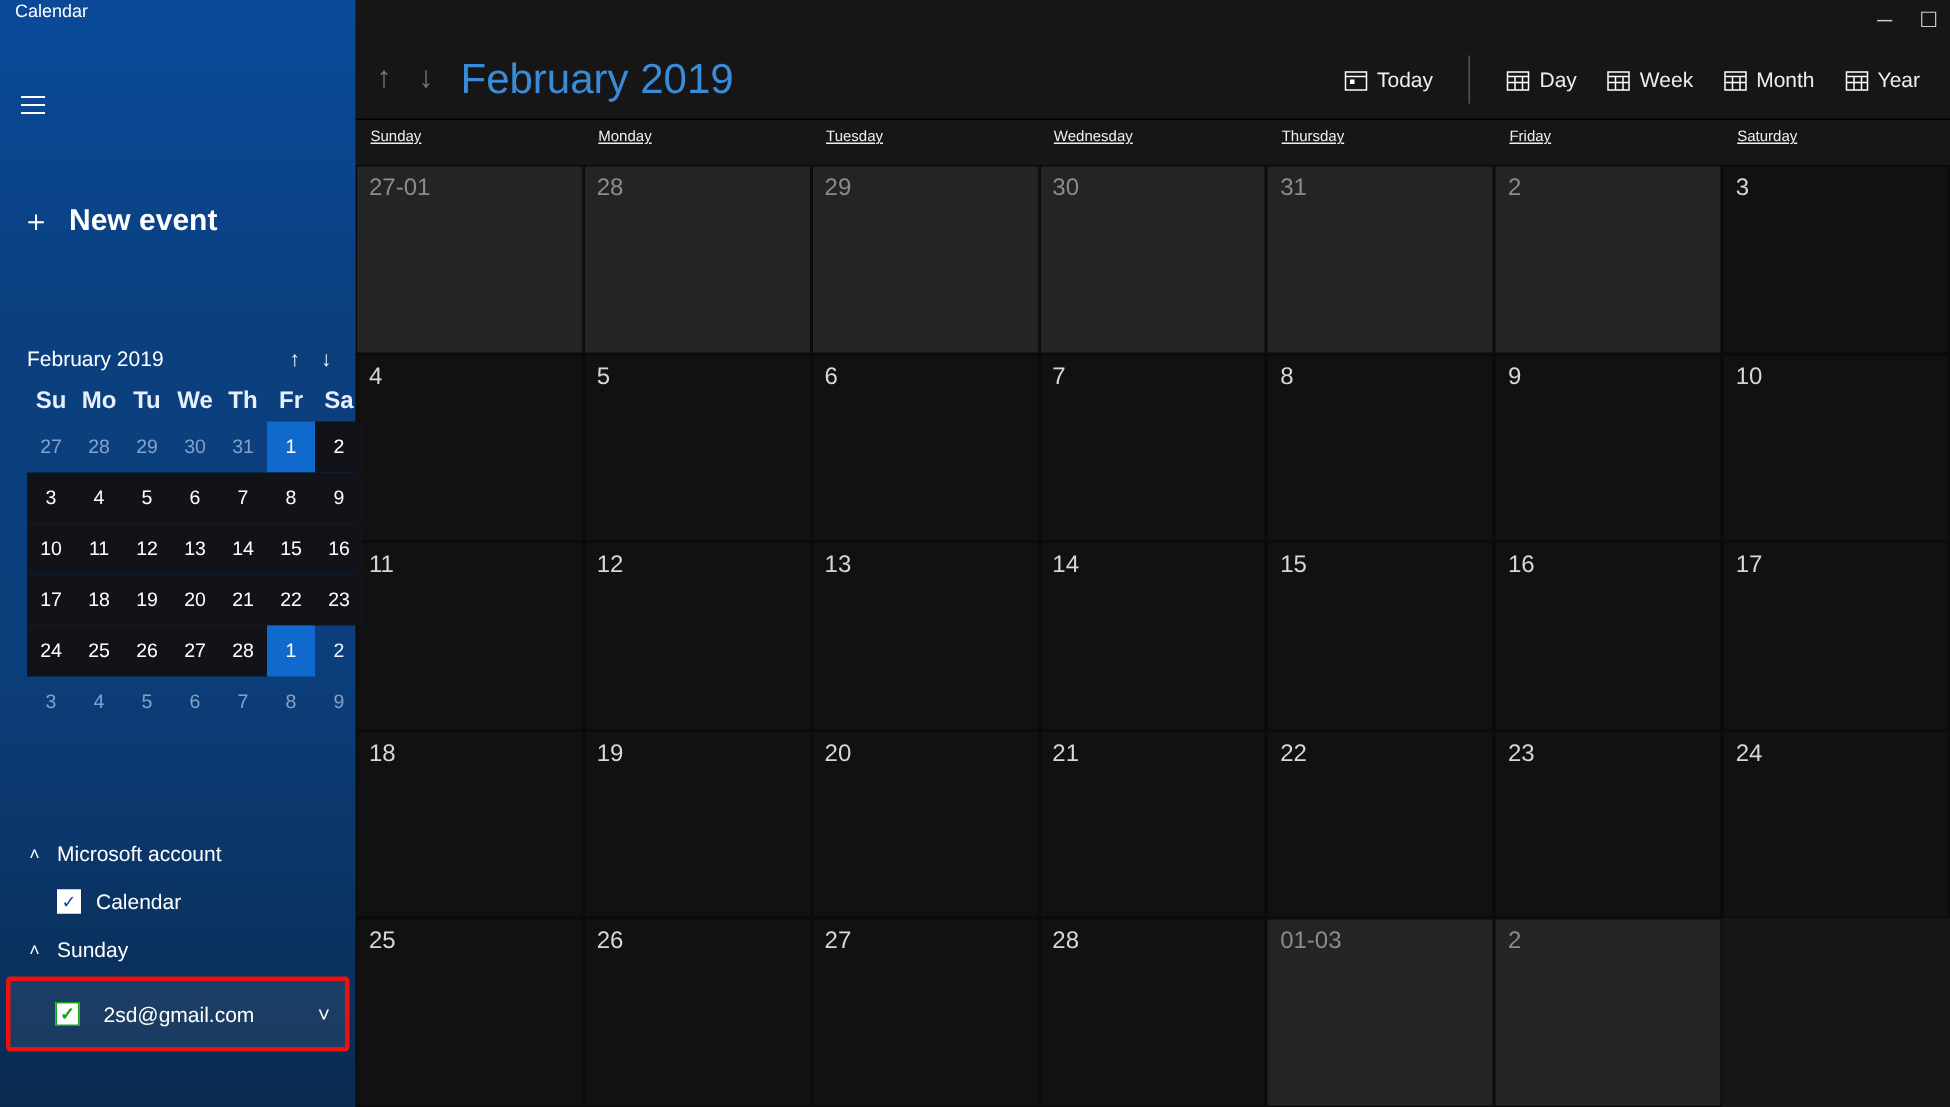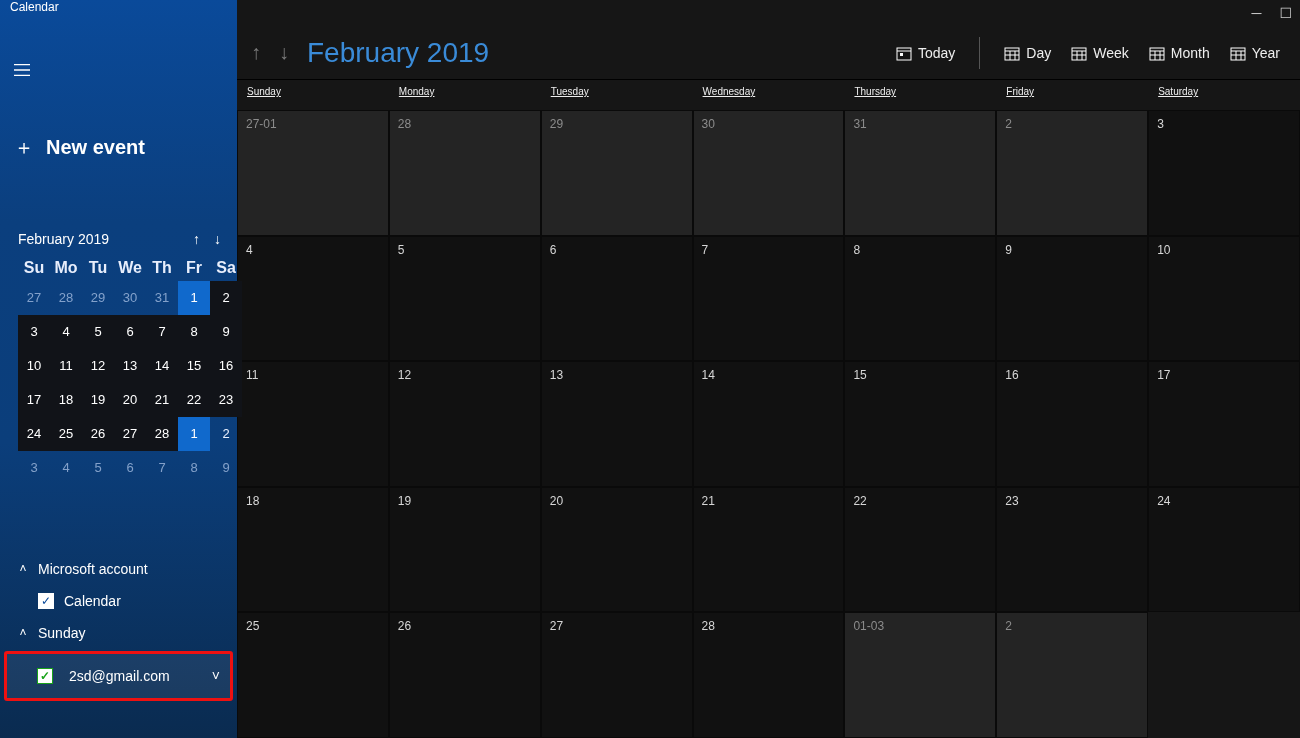--- a/index.html
+++ b/index.html
@@ -43,21 +43,21 @@
   .topbar { height:53px; display:flex; align-items:center; padding:0 20px 0 14px;}
   .nav-arrows{ display:flex; gap:18px; color:#7a7a7a; font-size:20px; padding-right:18px;}
   .nav-arrows span{cursor:pointer;}
   .month-label{ color:#3a8bd8; font-size:28px; font-weight:300; cursor:pointer;}
   .view-switch{ margin-left:auto; display:flex; align-items:center; gap:20px; color:#eee; font-size:14px;}
   .vs-item{display:flex; align-items:center; gap:6px; cursor:pointer;}
   .divider{ width:1px; height:32px; background:#555; margin:0 4px;}
   .dow-row{ display:grid; grid-template-columns:repeat(7,1fr); background:#161616; border-top:1px solid #000;}
   .dow-cell{ font-size:10px; color:#eee; padding:6px 10px; height:30px;text-decoration:underline;}
   .grid{ flex:1; display:grid; grid-template-columns:repeat(7,1fr); grid-template-rows:repeat(5,1fr);}
-  .cell{ border:1px solid #0a0a0a; padding:6px 8px; font-size:12px; color:#d7d7d7; background:#111;}
+  .cell{ border:1px solid #0a0a0a; padding:6px 8px; font-size:16px; color:#d7d7d7; background:#111;}
   .cell.outside{ background:#242424; color:#8c8c8c;}
   svg{display:block;}
   .ic{width:16px;height:16px;}
 </style>
 </head>
 <body>
 
 <div class="app">
 
   <div class="sidebar">

